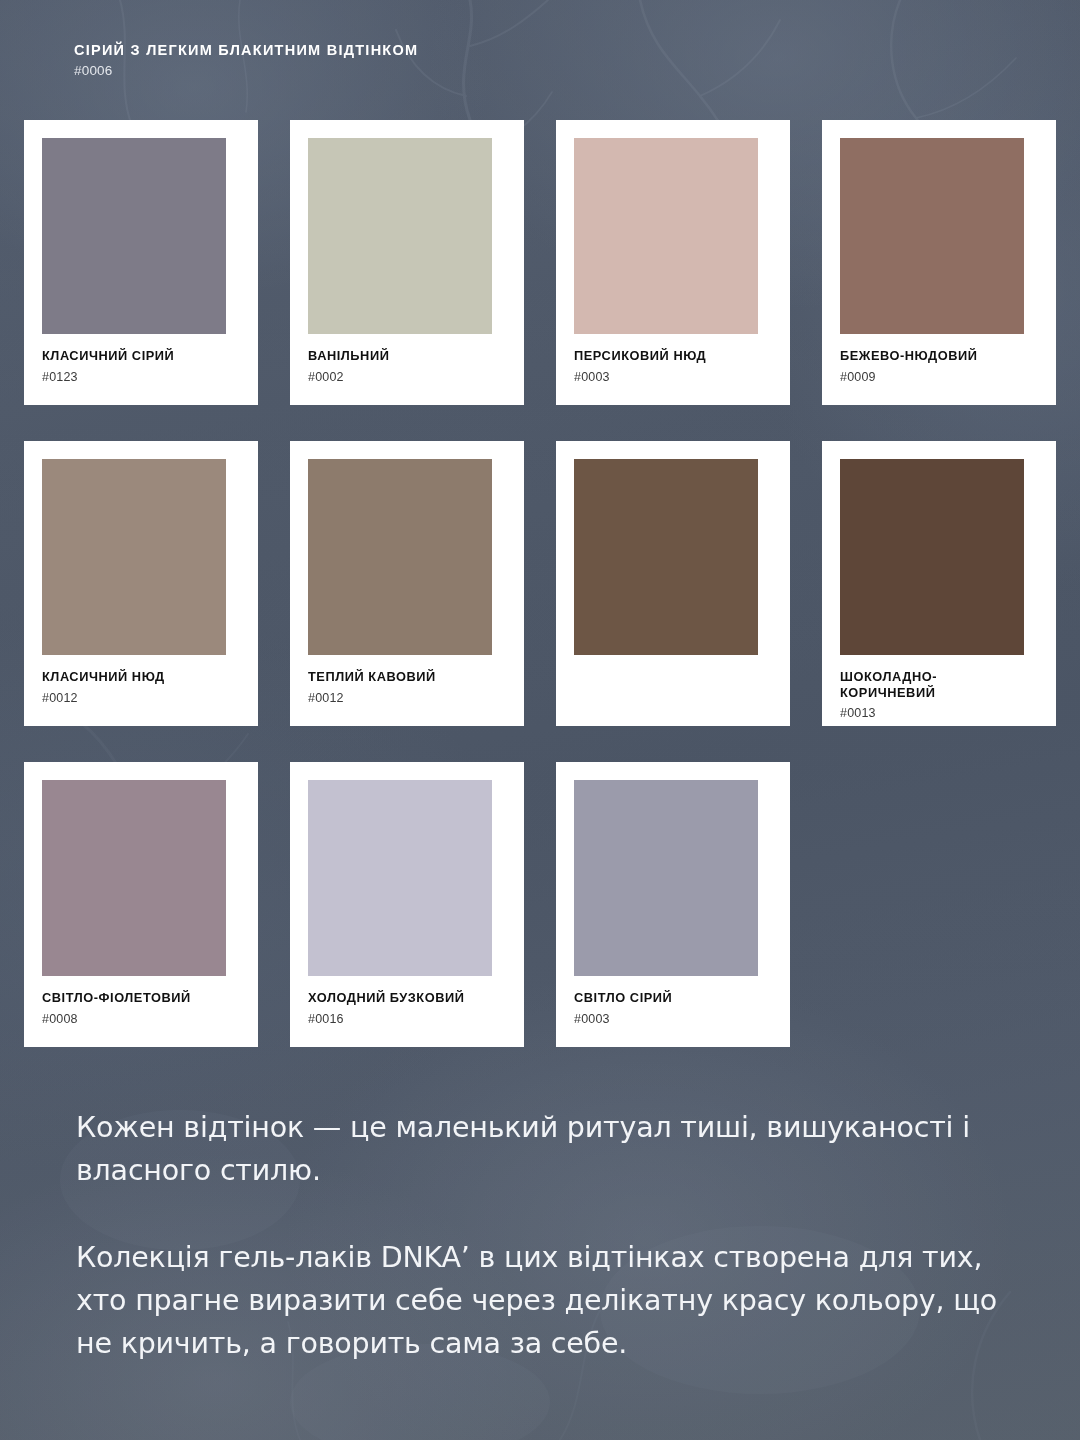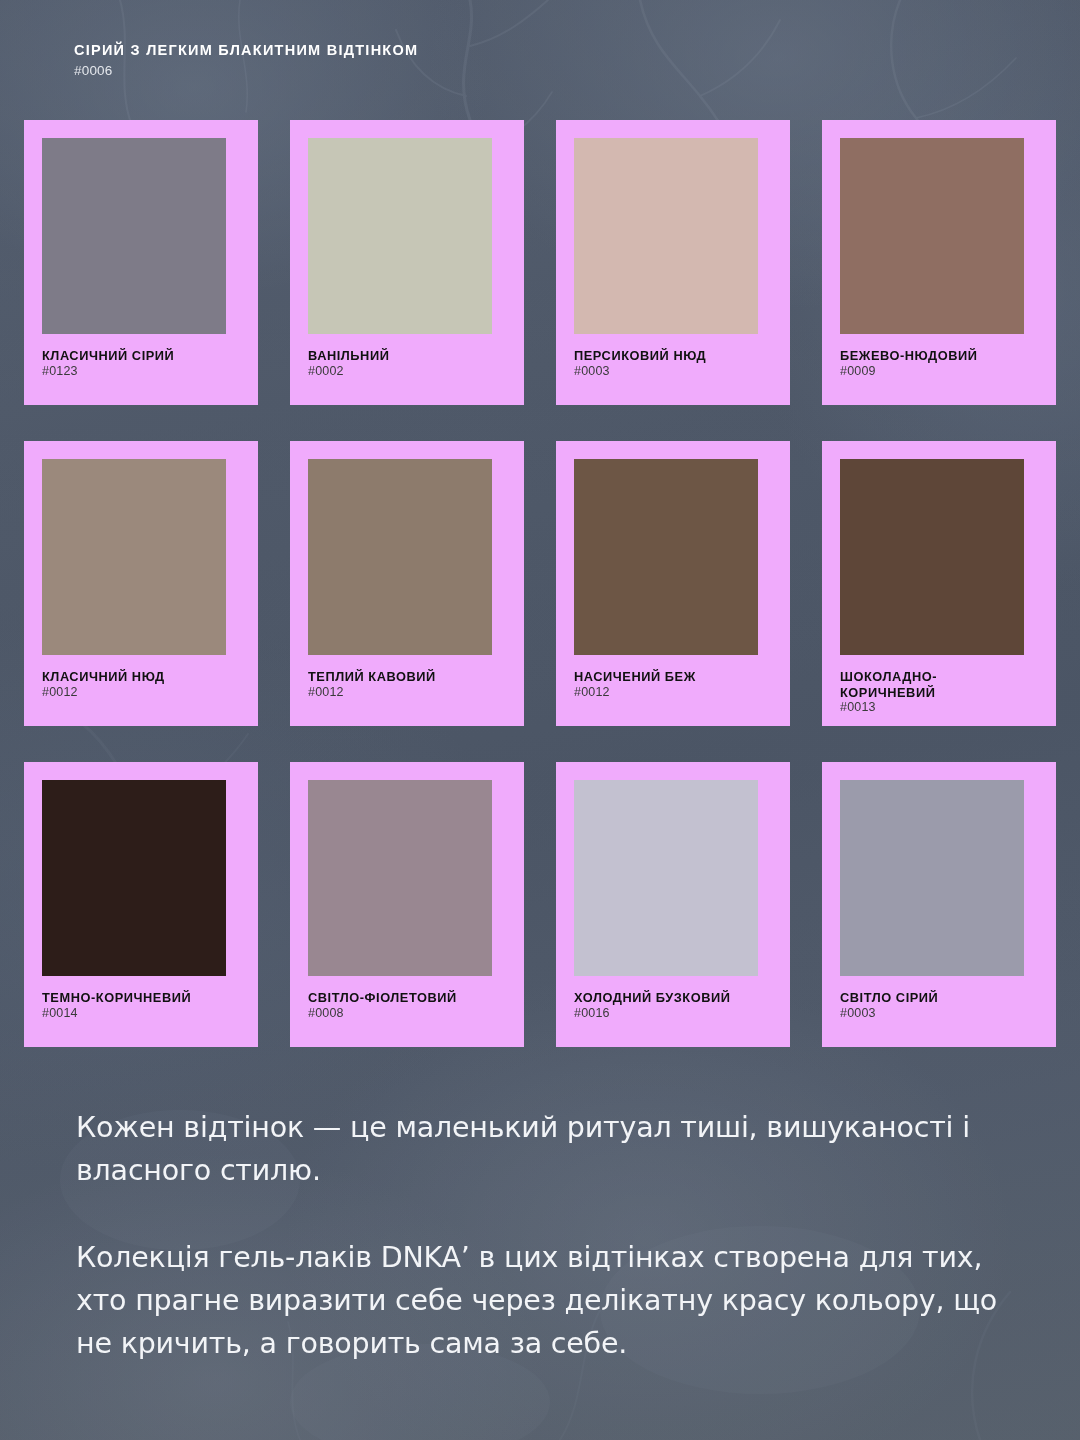--- a/index.html
+++ b/index.html
@@ -75,21 +75,21 @@
     left: 24px;
     top: 120px;
     width: 1032px;
     display: grid;
     grid-template-columns: repeat(4, 234px);
     column-gap: 32px;
     row-gap: 36px;
   }
 
   .swatch-card {
-    background: #f0abfc;
+    background: #ffffff;
     padding: 18px 32px 20px 18px;
     height: 285px;
     display: flex;
     flex-direction: column;
   }
   .swatch-chip {
     width: 100%;
     height: 196px;
     flex: none;
   }
@@ -98,20 +98,21 @@
   }
   .swatch-name {
     font-size: 12.8px;
     font-weight: 700;
     letter-spacing: .55px;
     color: #111111;
     text-transform: uppercase;
     line-height: 1.22;
   }
   .swatch-code {
+    margin-top: 6px;
     font-size: 12.5px;
     font-weight: 400;
     color: #3a3a3a;
     letter-spacing: .2px;
   }
 
   
   #description {
     position: absolute;
     left: 76px;
@@ -216,41 +217,30 @@
     <div class="swatch-card">
       <div class="swatch-chip" style="background:#8d7b6c"></div>
       <div class="swatch-meta">
         <div class="swatch-name">ТЕПЛИЙ КАВОВИЙ</div>
         <div class="swatch-code">#0012</div>
       </div>
     </div>
 
     <div class="swatch-card">
       <div class="swatch-chip" style="background:#6d5645"></div>
-      <div class="swatch-meta">
-        <div class="swatch-name">НАСИЧЕНИЙ БЕЖ</div>
-        <div class="swatch-code">#0012</div>
-      </div>
     </div>
 
     <div class="swatch-card">
       <div class="swatch-chip" style="background:#5e4638"></div>
       <div class="swatch-meta">
         <div class="swatch-name">ШОКОЛАДНО-КОРИЧНЕВИЙ</div>
         <div class="swatch-code">#0013</div>
       </div>
     </div>
 
-    <div class="swatch-card">
-      <div class="swatch-chip" style="background:#2d1d19"></div>
-      <div class="swatch-meta">
-        <div class="swatch-name">ТЕМНО-КОРИЧНЕВИЙ</div>
-        <div class="swatch-code">#0014</div>
-      </div>
-    </div>
 
     <div class="swatch-card">
       <div class="swatch-chip" style="background:#998791"></div>
       <div class="swatch-meta">
         <div class="swatch-name">СВІТЛО-ФІОЛЕТОВИЙ</div>
         <div class="swatch-code">#0008</div>
       </div>
     </div>
 
     <div class="swatch-card">

